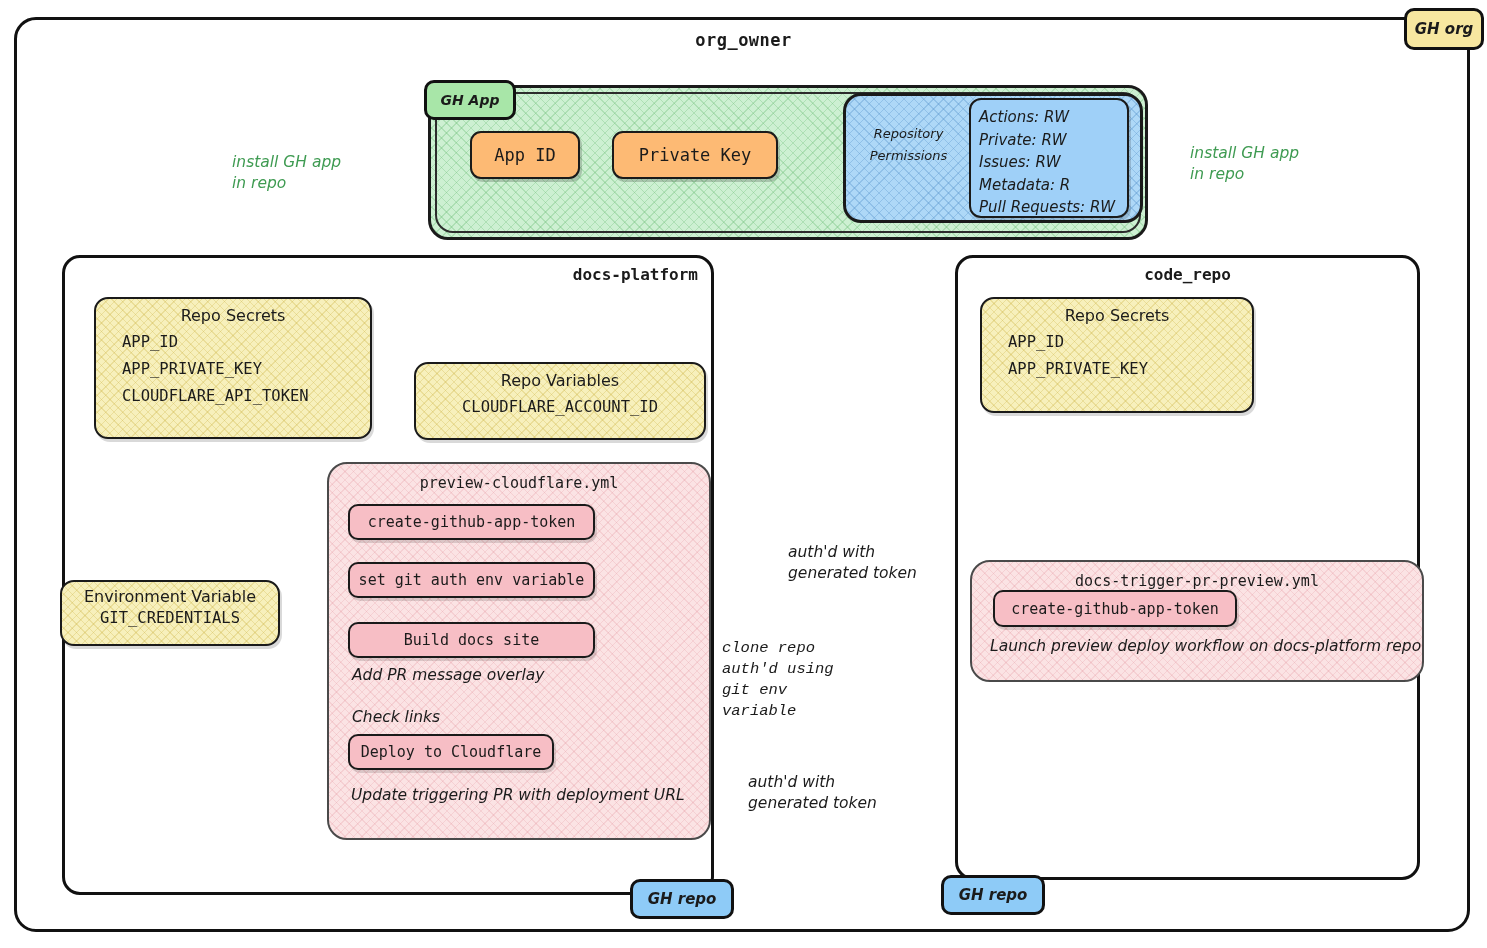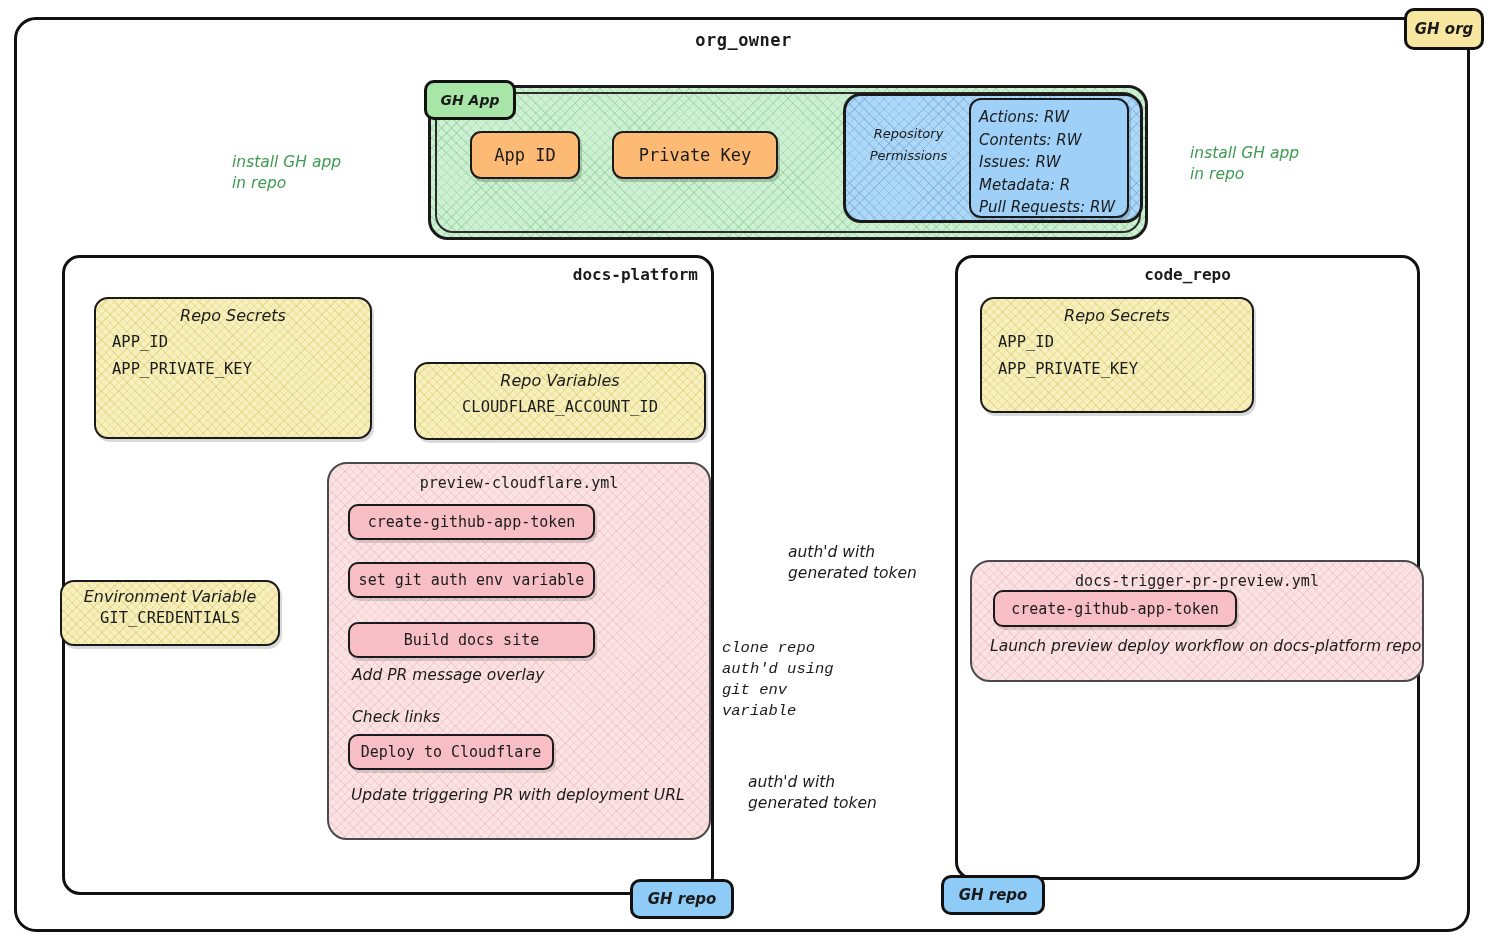--- a/index.html
+++ b/index.html
@@ -53,22 +53,22 @@
   #code-repo-box{left:955px;top:255px;width:465px;height:625px;border:3px solid #111;border-radius:18px;background:#fff;}
   #code-repo-title{left:955px;top:265px;width:465px;text-align:center;
       font-family:"DejaVu Sans Mono",monospace;font-size:16px;font-weight:700;}
 
   
   .yellow-card{position:absolute;border:2.5px solid #1a1a1a;border-radius:14px;
      background:#f7f0bc;
      background-image:repeating-linear-gradient(45deg,rgba(205,180,70,.30) 0 1px,transparent 1px 6px),
                       repeating-linear-gradient(-45deg,rgba(205,180,70,.30) 0 1px,transparent 1px 6px);
      box-shadow:2px 3px 0 rgba(0,0,0,.15);}
-  .yc-title{text-align:center;font-size:16px;font-style:italic;margin:7px 0 4px;}
-  .yc-item{font-family:"DejaVu Sans Mono",monospace;font-size:15.5px;line-height:27px;padding-left:16px;}
+  .yc-title{text-align:center;font-size:16px;margin:7px 0 4px;}
+  .yc-item{font-family:"DejaVu Sans Mono",monospace;font-size:15.5px;line-height:27px;padding-left:26px;}
 
   #repo-secrets-left{left:94px;top:297px;width:274px;height:138px;}
   #repo-variables{left:414px;top:362px;width:288px;height:74px;}
   #repo-variables .yc-item{text-align:center;padding-left:0;}
   #repo-secrets-right{left:980px;top:297px;width:270px;height:112px;}
   #env-var-card{left:60px;top:580px;width:216px;height:62px;}
   #env-var-card .yc-title{margin:5px 0 0;}
   #env-var-card .yc-item{text-align:center;padding-left:0;line-height:24px;}
 
   
@@ -226,34 +226,35 @@
 <div class="orange-node" id="app-id-node">App ID</div>
 <div class="orange-node" id="private-key-node">Private Key</div>
 
 <div class="hd" id="perm-box"></div>
 <div class="hd" id="perm-label">
   <div>Repository</div>
   <div>Permissions</div>
 </div>
 <div class="hd" id="perm-list">
   <div>Actions: RW</div>
-  <div>Contents: RW</div>
+  <div>Private: RW</div>
   <div>Issues: RW</div>
   <div>Metadata: R</div>
   <div>Pull Requests: RW</div>
 </div>
 
 <div class="hd" id="docs-platform-box"></div>
 <div class="hd" id="docs-platform-title">docs-platform</div>
 <div class="badge" id="gh-repo-badge-left">GH repo</div>
 
 <div class="yellow-card" id="repo-secrets-left">
   <div class="yc-title">Repo Secrets</div>
   <div class="yc-item">APP_ID</div>
   <div class="yc-item">APP_PRIVATE_KEY</div>
+  <div class="yc-item">CLOUDFLARE_API_TOKEN</div>
 </div>
 
 <div class="yellow-card" id="repo-variables">
   <div class="yc-title">Repo Variables</div>
   <div class="yc-item">CLOUDFLARE_ACCOUNT_ID</div>
 </div>
 
 <div class="yellow-card" id="env-var-card">
   <div class="yc-title">Environment Variable</div>
   <div class="yc-item">GIT_CREDENTIALS</div>

